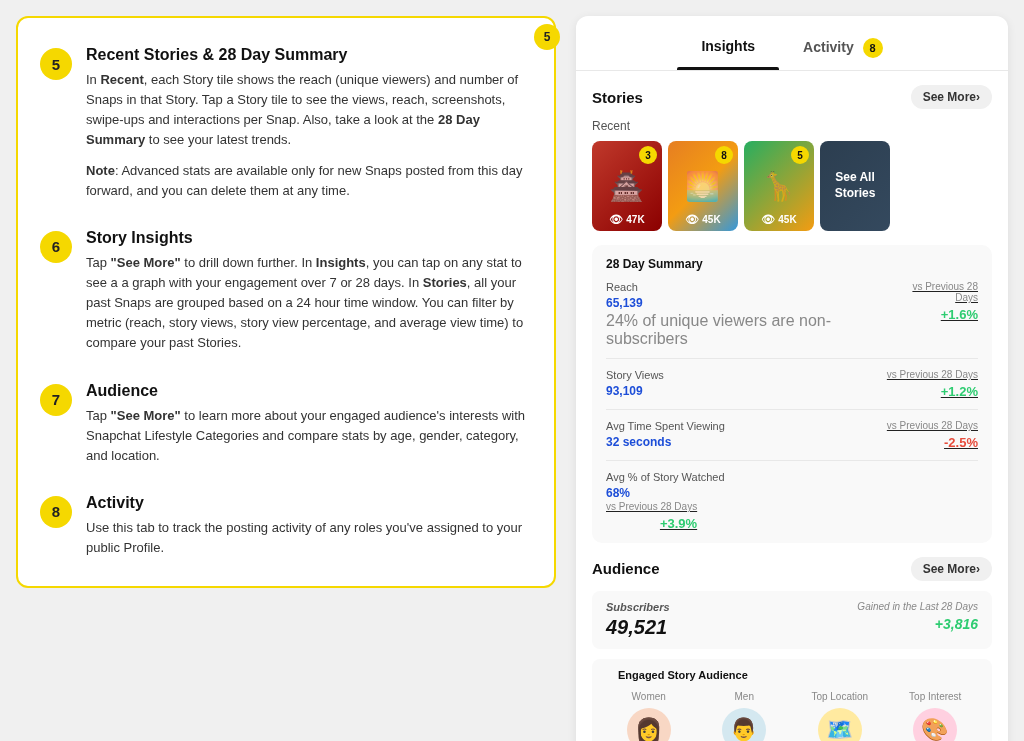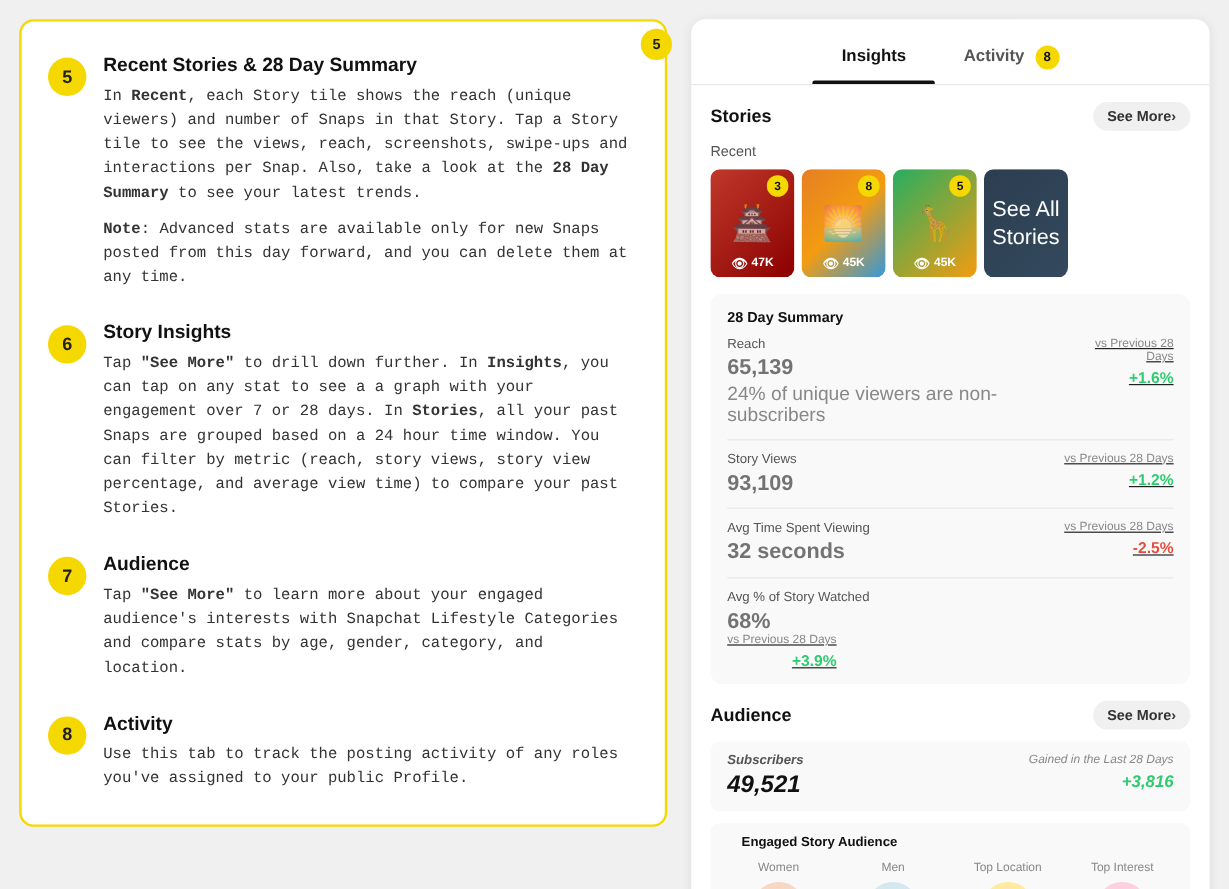--- a/index.html
+++ b/index.html
@@ -58,21 +58,20 @@
       font-weight: 800;
       margin-bottom: 6px;
       color: #111;
     }
 
     .section-content p {
       font-size: 13px;
       line-height: 1.55;
       color: #333;
       margin-bottom: 10px;
-      font-family: Liberation Mono, monospace;
     }
 
     .section-content p:last-child { margin-bottom: 0; }
 
     .section-content strong { font-weight: 700; }
 
     
     .right-panel {
       flex: 1;
       background: #fff;
@@ -269,23 +268,23 @@
       flex-direction: column;
     }
 
     .metric-label {
       font-size: 11px;
       color: #555;
       margin-bottom: 3px;
     }
 
     .metric-value {
-      font-size: 18px;
+      font-size: 12px;
       font-weight: 800;
-      color: #737373;
+      color: #1d4ed8;
       line-height: 1.2;
     }
 
     .metric-sub {
       font-size: 16px;
       color: #888;
       margin-top: 2px;
     }
 
     .metric-change {
@@ -530,21 +529,21 @@
                 <div class="thumb-count-badge">5</div>
                 <div class="thumb-stat">
                   <span class="eye-icon">👁</span>
                     <span>45K</span>
                 </div>
               </div>
 
               <div class="story-thumb">
                 <div class="story-thumb-bg thumb-4">
                   <div class="thumb-see-all">
-                    <span style="font-size:18px; font-weight:400; color:#fff;">See All<br>Stories</span>
+                    <span style="font-size:12px; font-weight:700; color:#fff;">See All<br>Stories</span>
                   </div>
                 </div>
               </div>
             </div>
           </div>
 
           <div class="summary-box">
             <div class="summary-title">28 Day Summary</div>
 
             <div class="metric-row">

